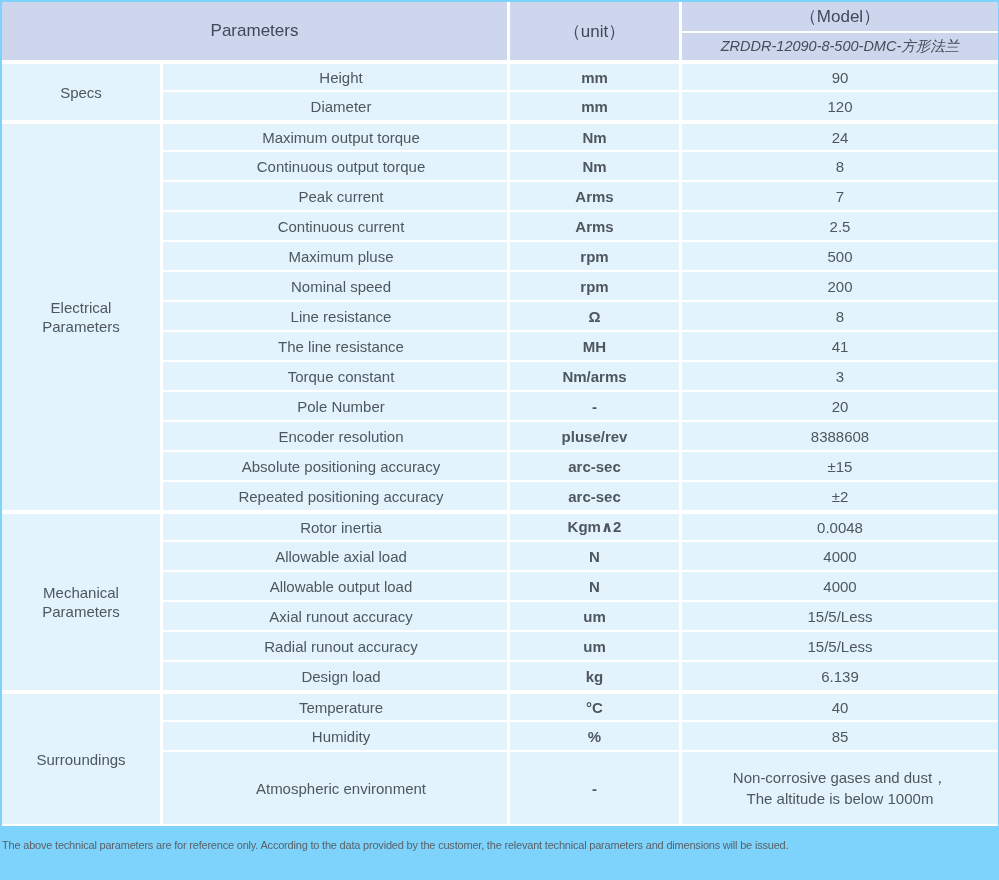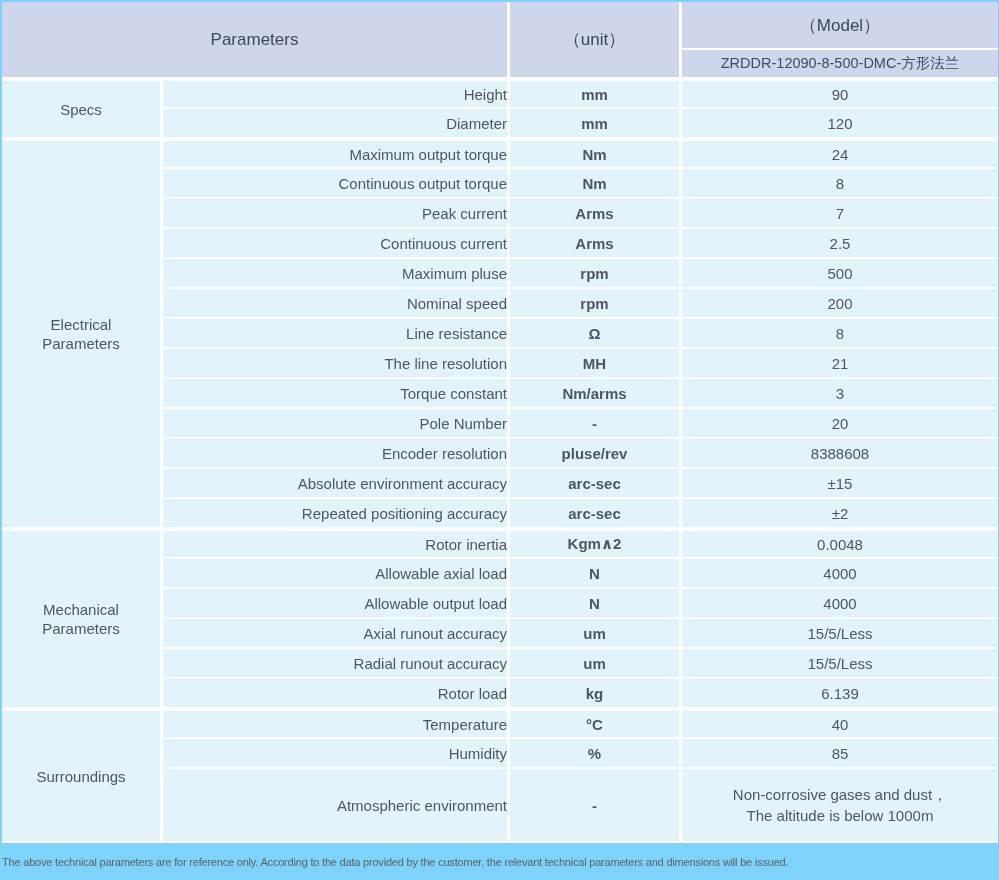--- a/index.html
+++ b/index.html
@@ -37,44 +37,45 @@
 
   
   thead th {
     background: #cdd6ec;
     color: #3e4959;
     font-size: 17px;
     border-bottom: 2px solid #ffffff;
   }
   th.h-params { height: 60px; border-right: 3px solid #ffffff; }
   th.h-unit   { height: 60px; border-right: 3px solid #ffffff; }
-  th.h-model  { height: 48px; }
+  th.h-model  { height: 31px; }
   th.h-model-value {
     height: 29px;
     font-size: 14.5px;
     color: #434d58;
+    font-style: italic;
   }
 
   
   tbody td {
     background: #e3f3fb;
     color: #4e5760;
     font-size: 15px;
     height: 30px;
     border-bottom: 2px solid #ffffff;
   }
   tbody tr:first-child td { border-top: 2px solid #ffffff; }
   td.group-cell {
     border-right: 3px solid #ffffff;
     text-align: center;
     line-height: 19px;
     padding: 0 30px;
   }
   td.name-cell {
-    text-align: right;
+    text-align: center;
     padding-left: 12px;
     border-right: 3px solid #ffffff;
   }
   td.unit-cell {
     border-right: 3px solid #ffffff;
     font-weight: bold;
   }
   td.value-cell {
     white-space: pre-line;
     line-height: 21px;
@@ -157,41 +158,41 @@
           <td class="name-cell">Nominal speed</td>
           <td class="unit-cell">rpm</td>
           <td class="value-cell">200</td>
         </tr>
         <tr>
           <td class="name-cell">Line resistance</td>
           <td class="unit-cell">Ω</td>
           <td class="value-cell">8</td>
         </tr>
         <tr>
-          <td class="name-cell">The line resolution</td>
+          <td class="name-cell">The line resistance</td>
           <td class="unit-cell">MH</td>
-          <td class="value-cell">21</td>
+          <td class="value-cell">41</td>
         </tr>
         <tr>
           <td class="name-cell">Torque constant</td>
           <td class="unit-cell">Nm/arms</td>
           <td class="value-cell">3</td>
         </tr>
         <tr>
           <td class="name-cell">Pole Number</td>
           <td class="unit-cell">-</td>
           <td class="value-cell">20</td>
         </tr>
         <tr>
           <td class="name-cell">Encoder resolution</td>
           <td class="unit-cell">pluse/rev</td>
           <td class="value-cell">8388608</td>
         </tr>
         <tr>
-          <td class="name-cell">Absolute environment accuracy</td>
+          <td class="name-cell">Absolute positioning accuracy</td>
           <td class="unit-cell">arc-sec</td>
           <td class="value-cell">±15</td>
         </tr>
         <tr>
           <td class="name-cell">Repeated positioning accuracy</td>
           <td class="unit-cell">arc-sec</td>
           <td class="value-cell">±2</td>
         </tr>
       </tbody>
       <tbody>
@@ -215,21 +216,21 @@
           <td class="name-cell">Axial runout accuracy</td>
           <td class="unit-cell">um</td>
           <td class="value-cell">15/5/Less</td>
         </tr>
         <tr>
           <td class="name-cell">Radial runout accuracy</td>
           <td class="unit-cell">um</td>
           <td class="value-cell">15/5/Less</td>
         </tr>
         <tr>
-          <td class="name-cell">Rotor load</td>
+          <td class="name-cell">Design load</td>
           <td class="unit-cell">kg</td>
           <td class="value-cell">6.139</td>
         </tr>
       </tbody>
       <tbody>
         <tr>
           <td class="group-cell" rowspan="3">Surroundings</td>
           <td class="name-cell">Temperature</td>
           <td class="unit-cell">°C</td>
           <td class="value-cell">40</td>

